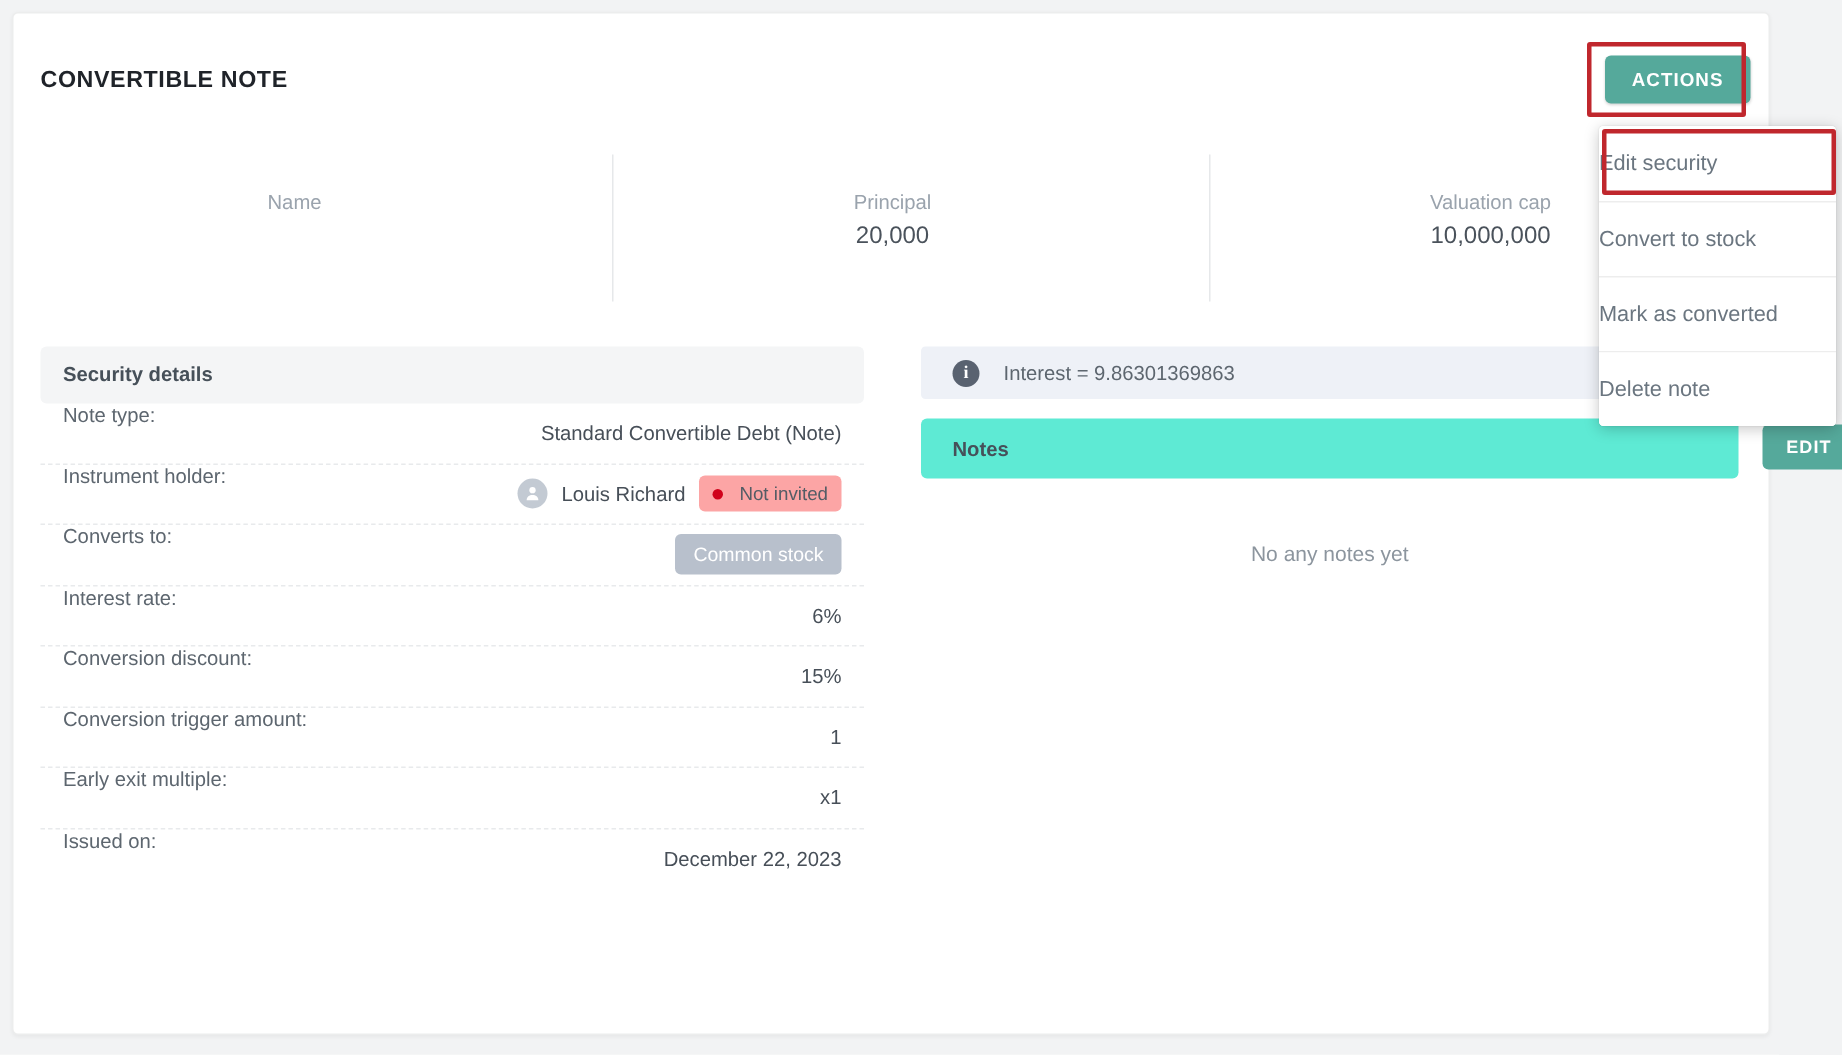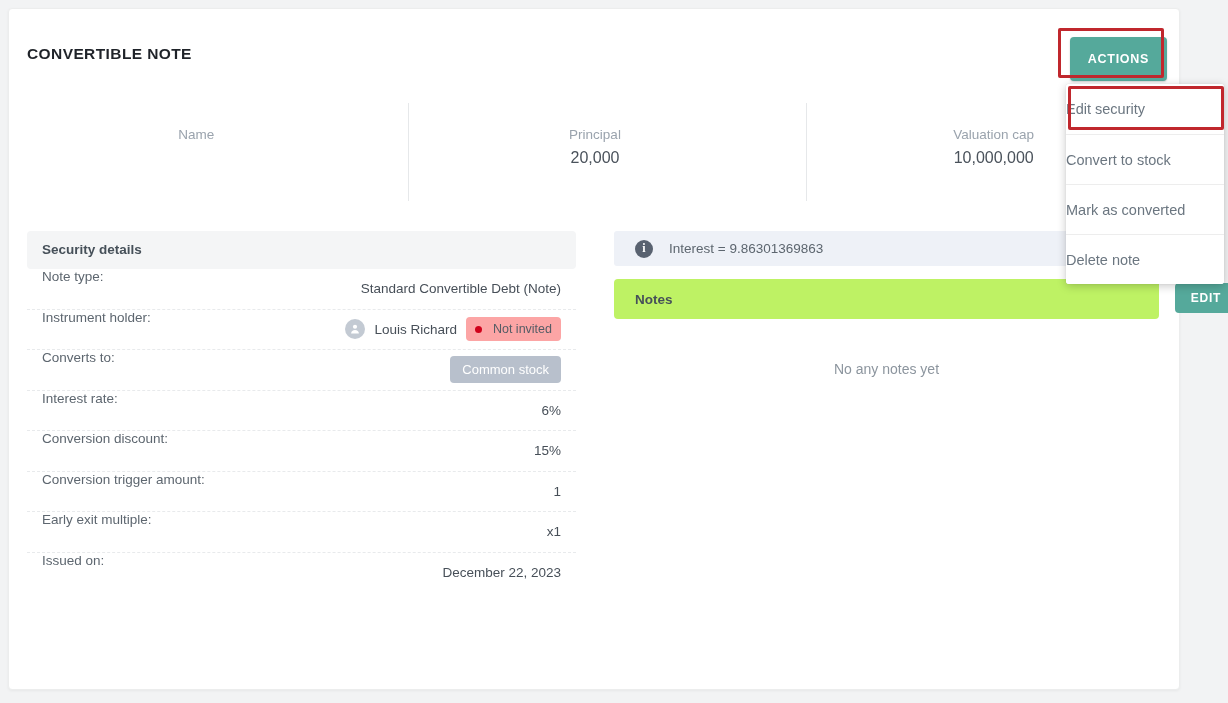--- a/index.html
+++ b/index.html
@@ -53,21 +53,21 @@
     position: absolute;
     right: 12px;
     top: 28px;
   }
   .actions-btn {
     display: block;
     background: #55a99b;
     color: #ffffff;
     border: none;
     border-radius: 4px;
-    padding: 15px 18px;
+    padding: 9px 18px;
     font-size: 12.5px;
     font-weight: bold;
     letter-spacing: 0.7px;
     font-family: "Liberation Sans", sans-serif;
     cursor: pointer;
     box-shadow: 0 1px 2px rgba(0,0,0,0.18);
   }
   .actions-highlight {
     position: absolute;
     left: 1058px;
@@ -260,21 +260,21 @@
     flex: 0 0 auto;
   }
   .info-text {
     font-size: 13.5px;
     color: #5d666f;
   }
 
   .notes-header {
     position: relative;
     margin-top: 13px;
-    background: #bef264;
+    background: #5eead4;
     border-radius: 4px;
     height: 40px;
     display: flex;
     align-items: center;
     padding-left: 21px;
   }
   .notes-title {
     font-size: 13.5px;
     font-weight: bold;
     color: #465059;

